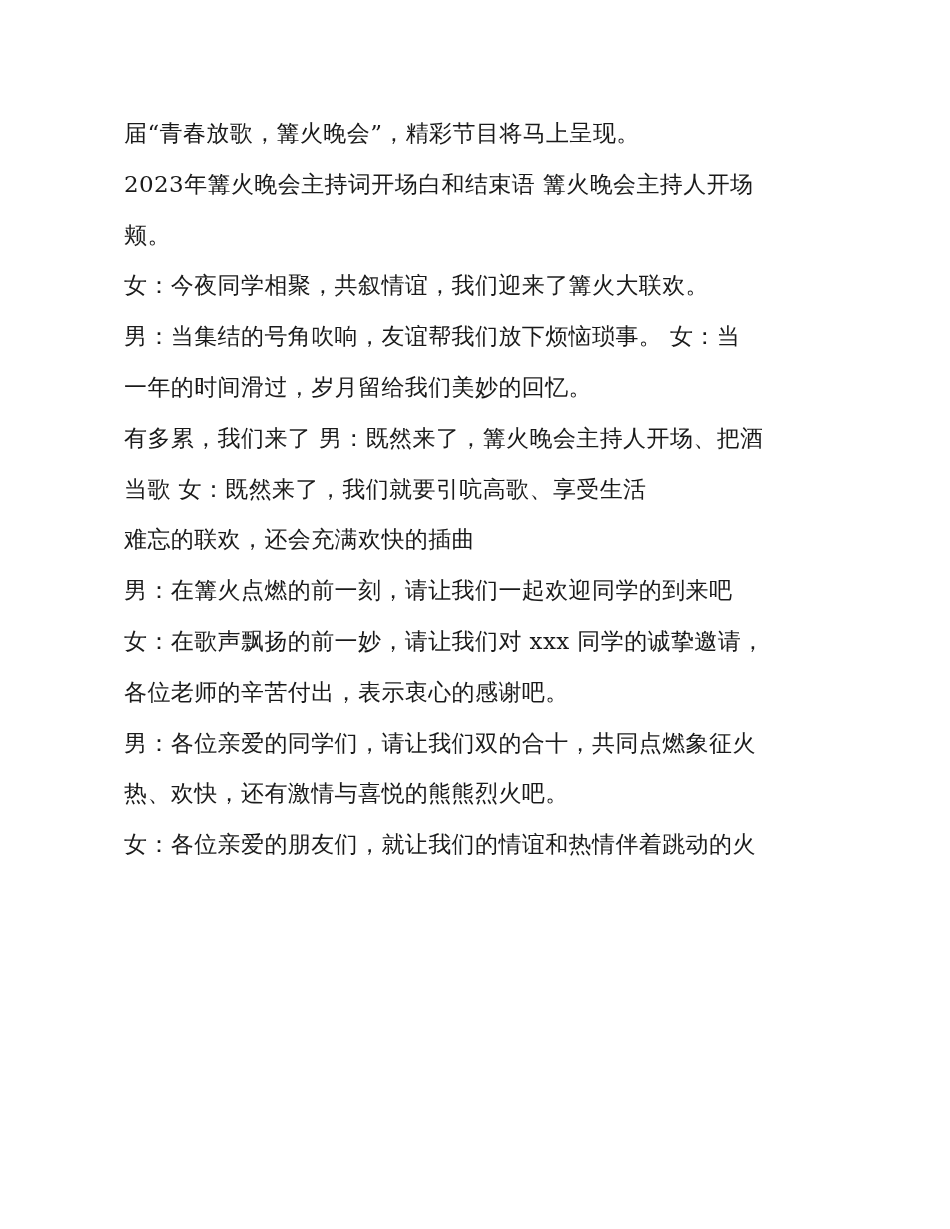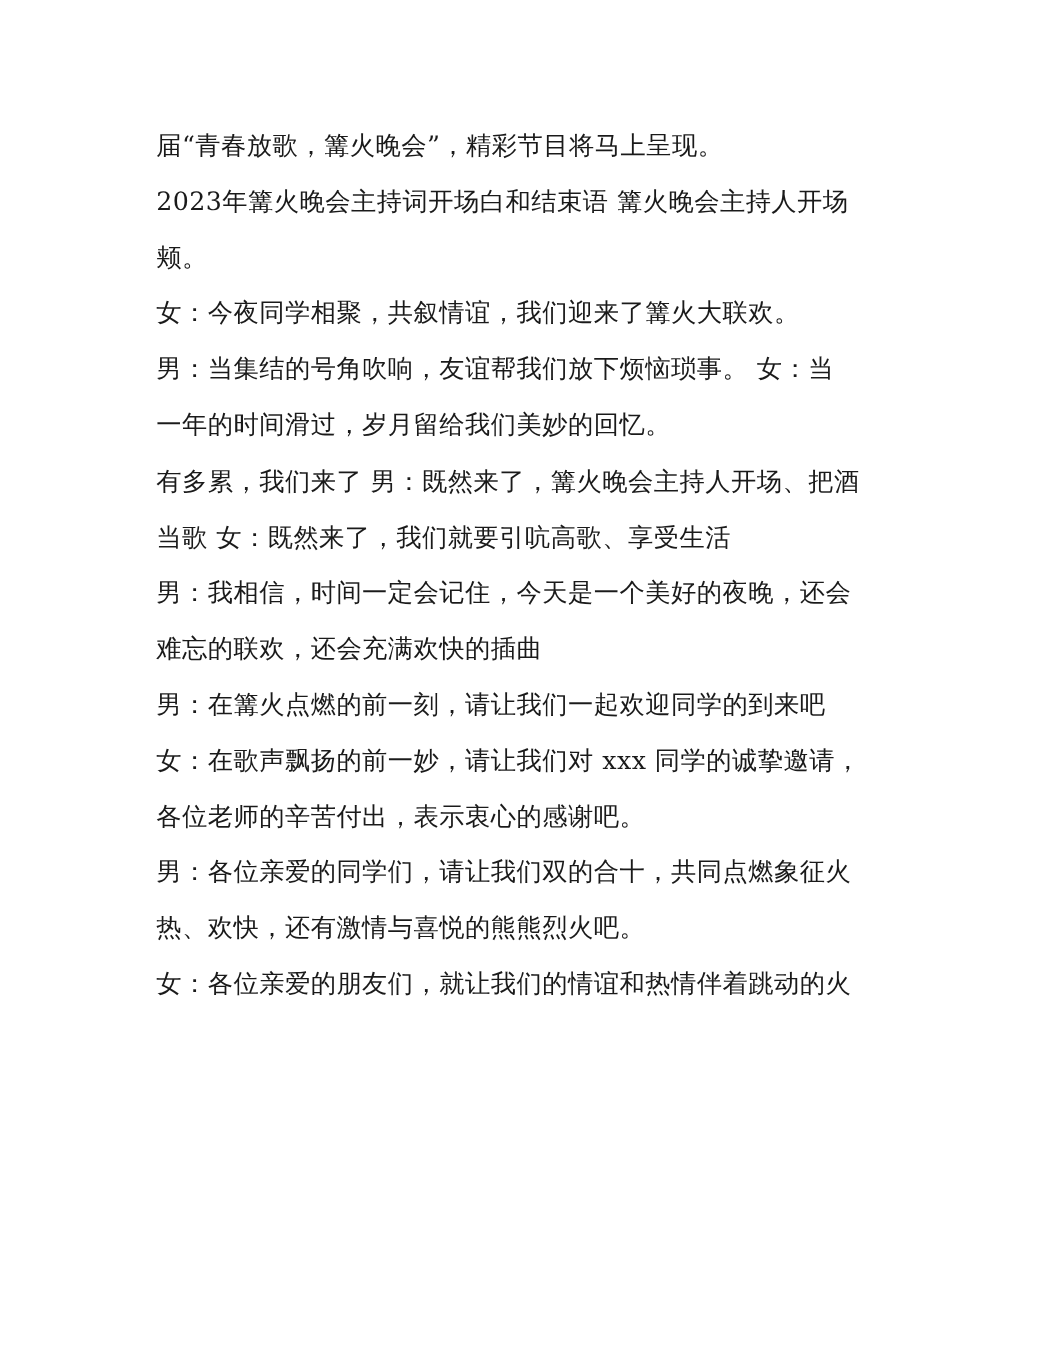--- a/index.html
+++ b/index.html
@@ -8,21 +8,21 @@
       background: #ffffff;
     }
     body {
       width: 950px;
       height: 1229px;
       position: relative;
       overflow: hidden;
     }
     .page {
       position: absolute;
-      left: 142px;
+      left: 124px;
       top: 108px;
       width: 680px;
       font-family: "DejaVu Serif", "Liberation Serif", serif;
       font-size: 23px;
       color: #1a1a1a;
       line-height: 50.8px;
     }
     .line {
       white-space: nowrap;
       height: 50.8px;
@@ -34,21 +34,20 @@
 
 <div class="page">
   <div class="line">届“青春放歌，篝火晚会”，精彩节目将马上呈现。</div>
   <div class="line">2023年篝火晚会主持词开场白和结束语 篝火晚会主持人开场</div>
   <div class="line">颊。</div>
   <div class="line">女：今夜同学相聚，共叙情谊，我们迎来了篝火大联欢。</div>
   <div class="line">男：当集结的号角吹响，友谊帮我们放下烦恼琐事。 女：当</div>
   <div class="line">一年的时间滑过，岁月留给我们美妙的回忆。</div>
   <div class="line">有多累，我们来了 男：既然来了，篝火晚会主持人开场、把酒</div>
   <div class="line">当歌 女：既然来了，我们就要引吭高歌、享受生活</div>
-  <div class="line">男：我相信，时间一定会记住，今天是一个美好的夜晚，还会</div>
   <div class="line">难忘的联欢，还会充满欢快的插曲</div>
   <div class="line">男：在篝火点燃的前一刻，请让我们一起欢迎同学的到来吧</div>
   <div class="line">女：在歌声飘扬的前一妙，请让我们对 xxx 同学的诚挚邀请，</div>
   <div class="line">各位老师的辛苦付出，表示衷心的感谢吧。</div>
   <div class="line">男：各位亲爱的同学们，请让我们双的合十，共同点燃象征火</div>
   <div class="line">热、欢快，还有激情与喜悦的熊熊烈火吧。</div>
   <div class="line">女：各位亲爱的朋友们，就让我们的情谊和热情伴着跳动的火</div>
 </div>
 
 </body></html>

